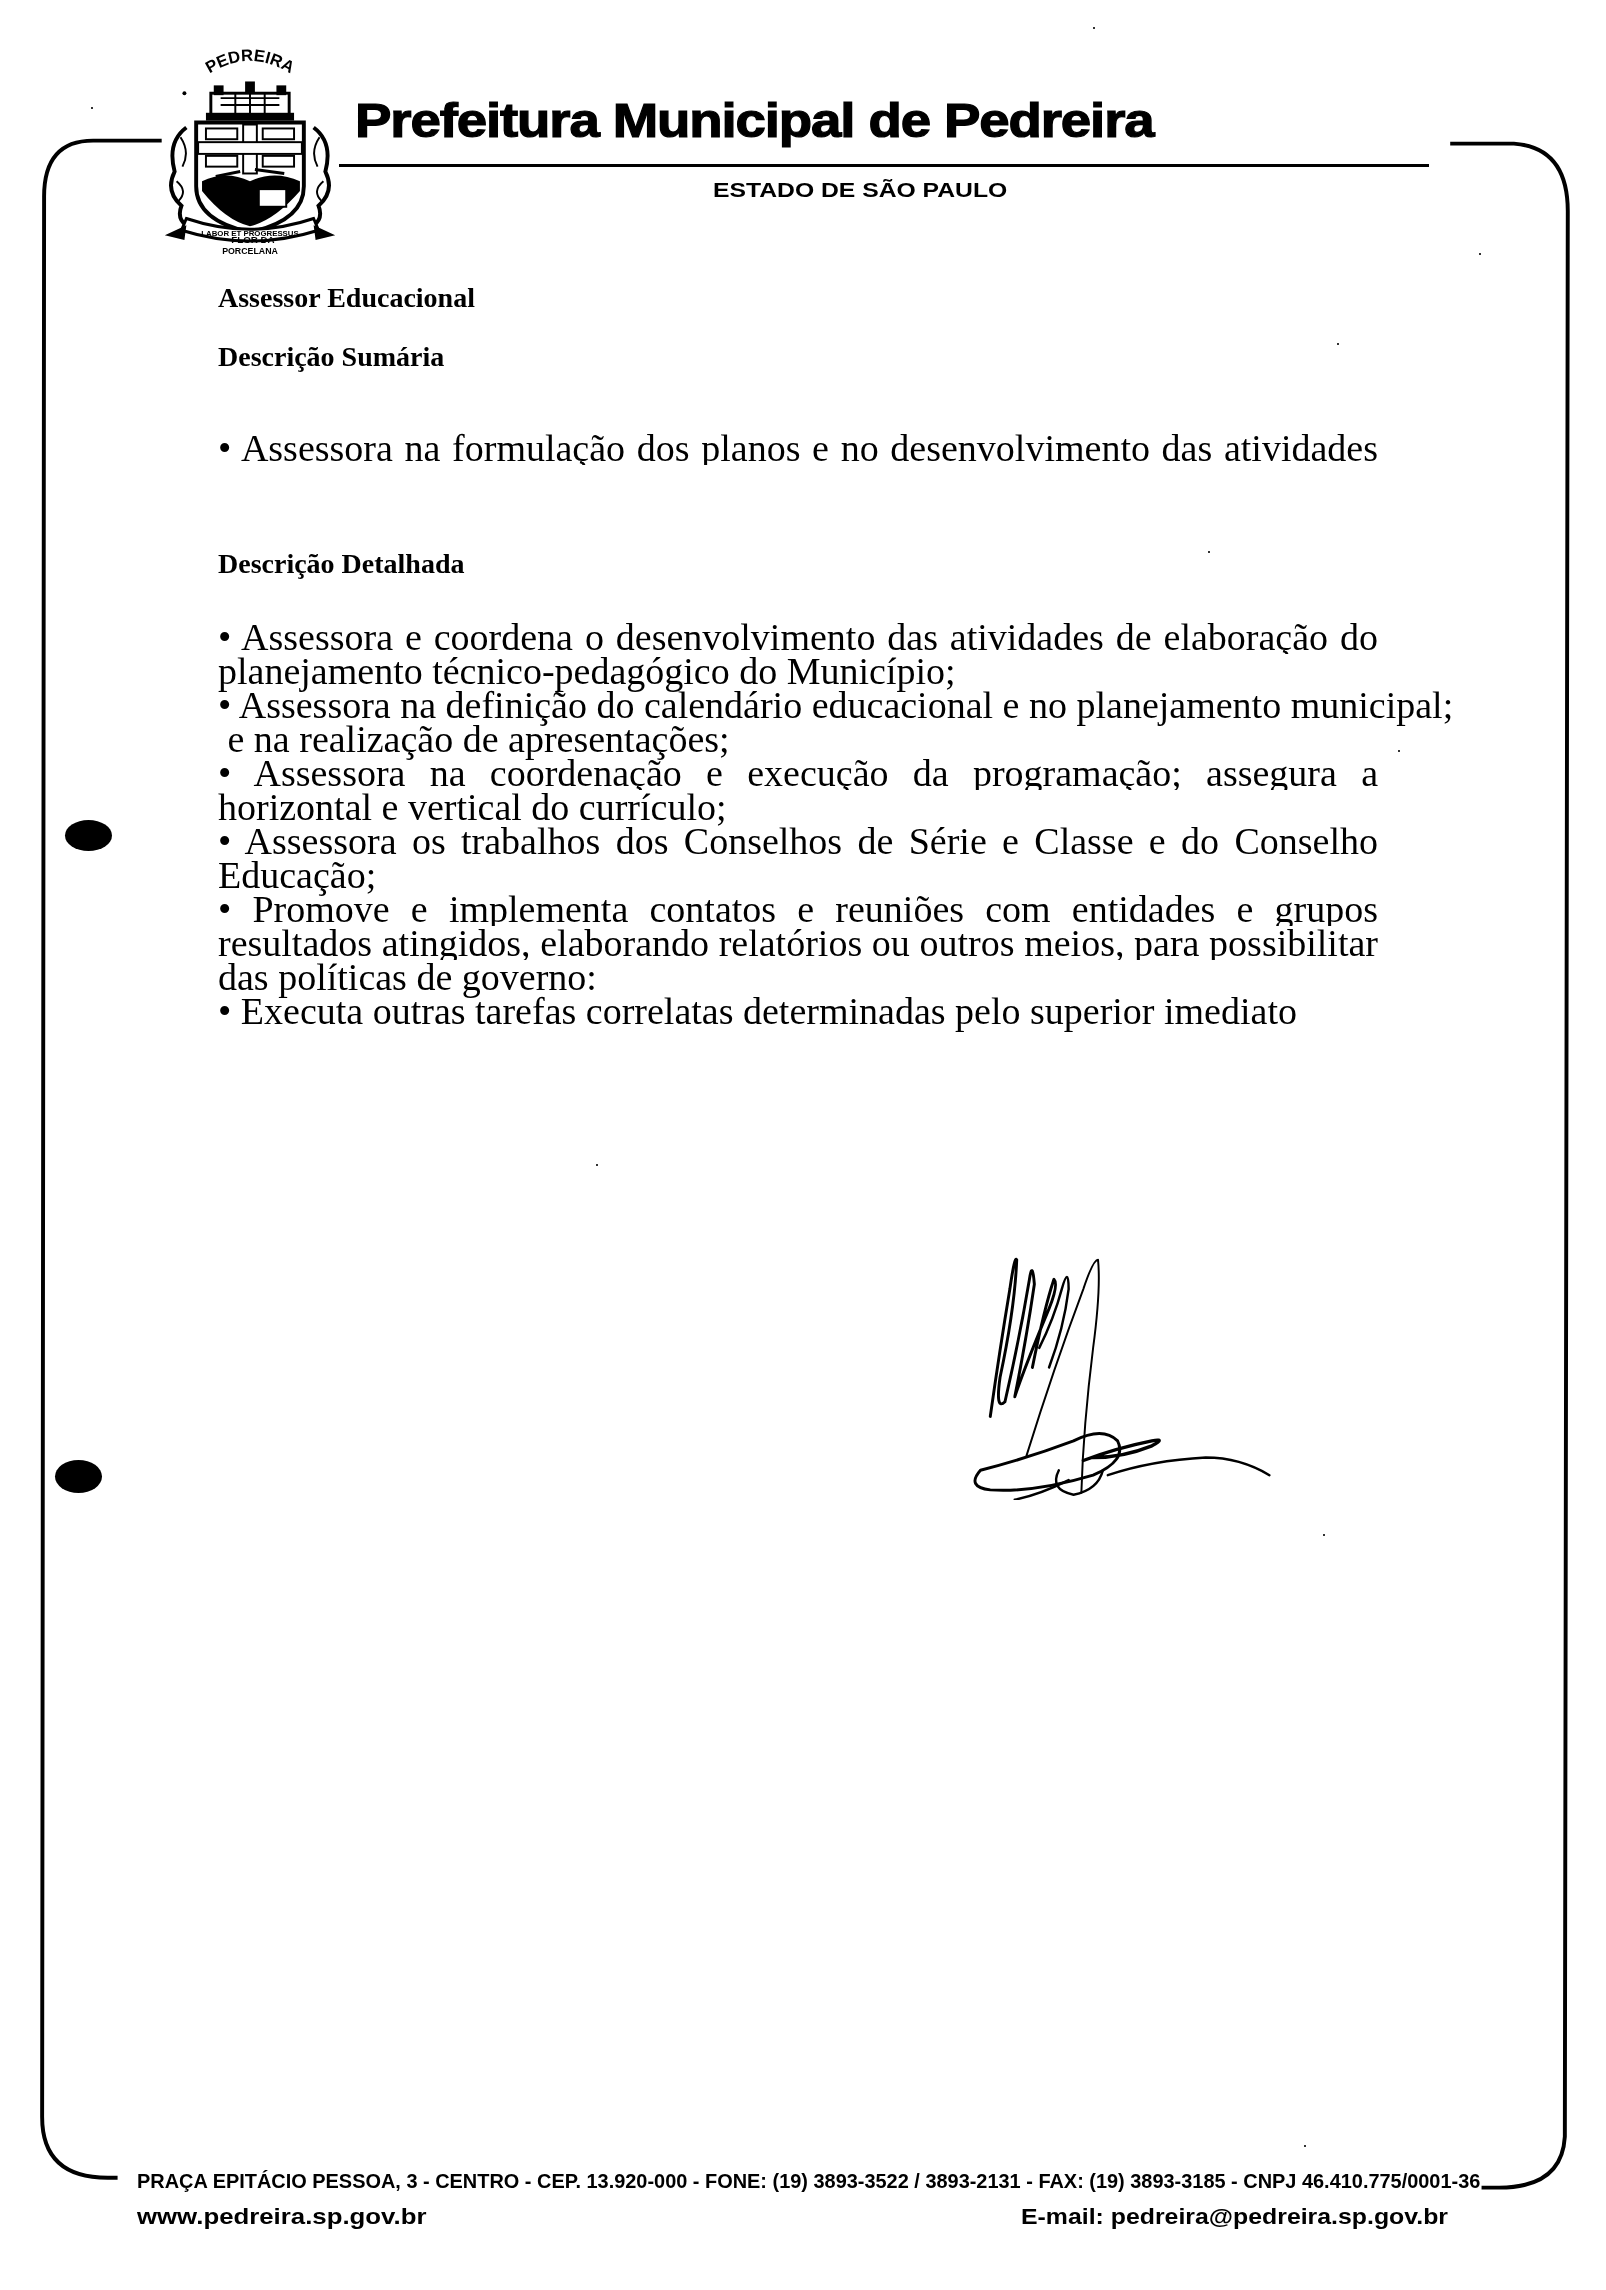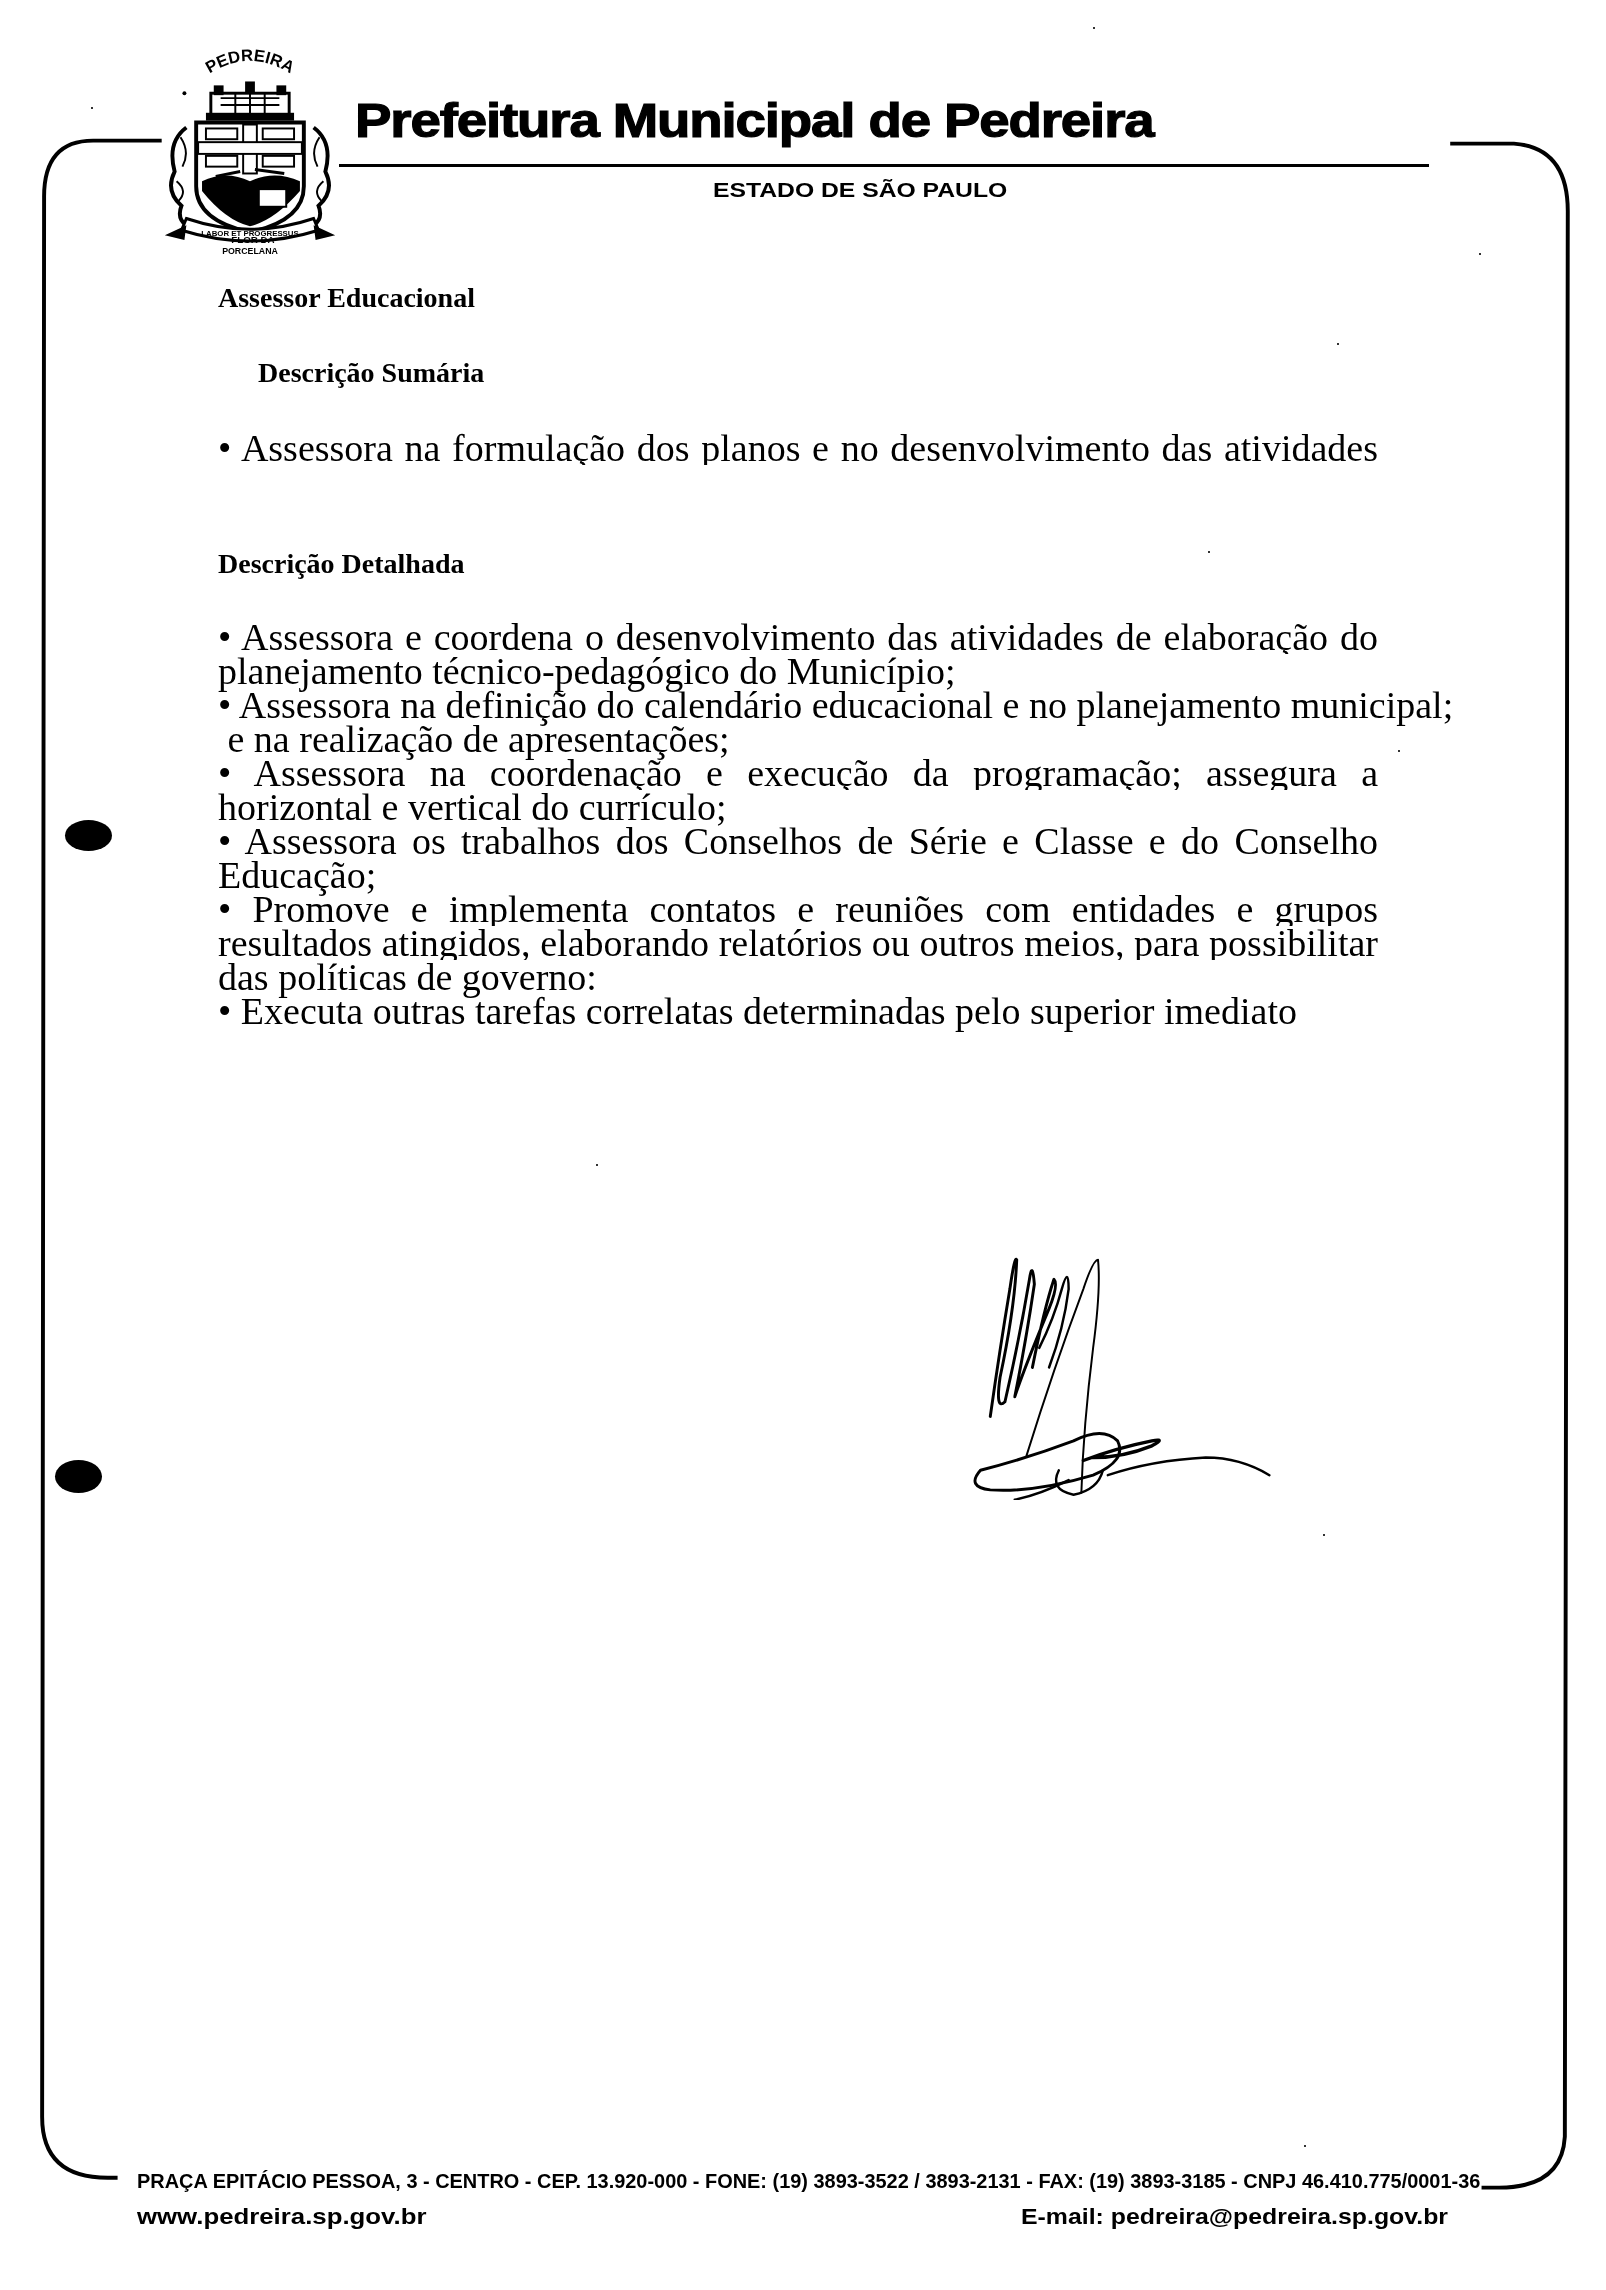--- a/index.html
+++ b/index.html
@@ -105,21 +105,21 @@
   <text x="95" y="214" text-anchor="middle" font-family="Liberation Sans, sans-serif" font-size="9" font-weight="bold" fill="#000">PORCELANA</text>
 </svg>
 
 <div class="title">
   <span class="title-inner" id="titleInner" style="display: inline-block; transform: scaleX(1.13818); transform-origin: left top;">Prefeitura Municipal de Pedreira</span>
 </div>
 <div class="title-rule"></div>
 <div class="subtitle" id="subtitle" style="display: inline-block; transform: scaleX(1.2); transform-origin: left top;">ESTADO DE SÃO PAULO</div>
 
 <div class="heading" style="top:281px;text-align:center;">Assessor Educacional</div>
-<div class="heading" style="top:356px;margin-left:40px;">Descrição Sumária</div>
+<div class="heading" style="top:340px;">Descrição Sumária</div>
 
 <div class="para" style="top:431px;">
   <span class="line just">• Assessora na formulação dos planos  e no desenvolvimento das atividades</span>
 </div>
 
 <div class="heading" style="top:547px;">Descrição Detalhada</div>
 
 <div class="para" style="top:620px;">
   <span class="line just">• Assessora e coordena o desenvolvimento das atividades de elaboração do</span>
   <span class="line">planejamento técnico-pedagógico do Município;</span>

